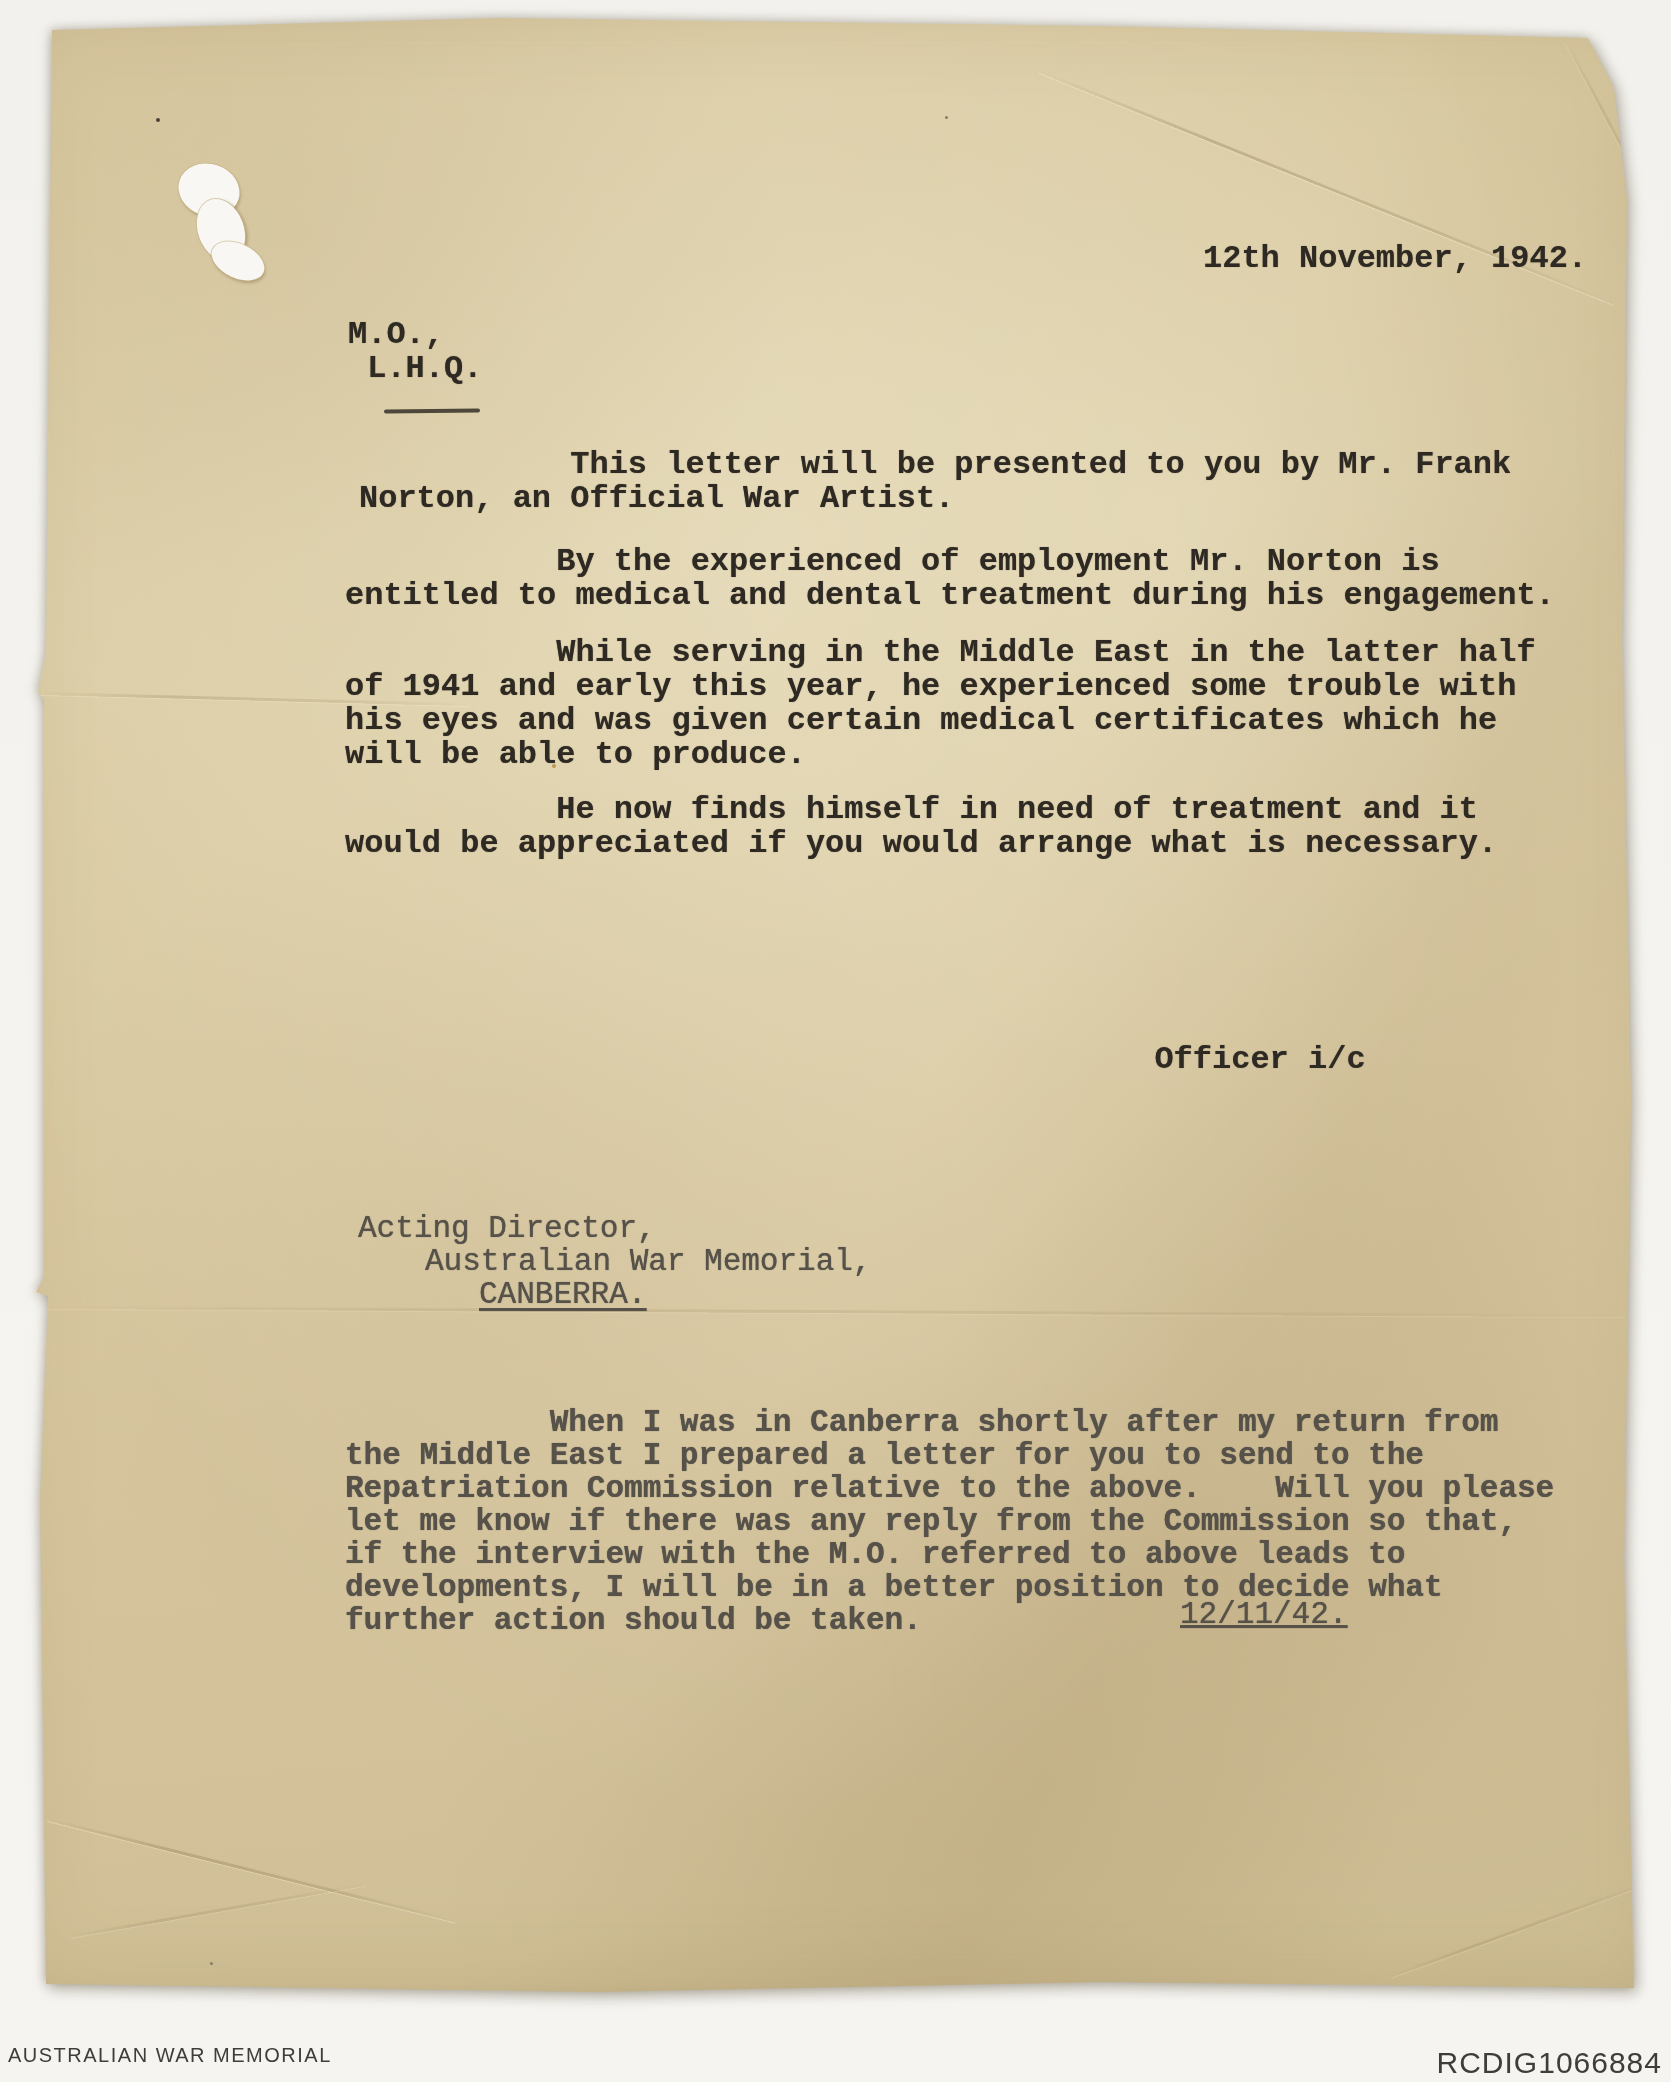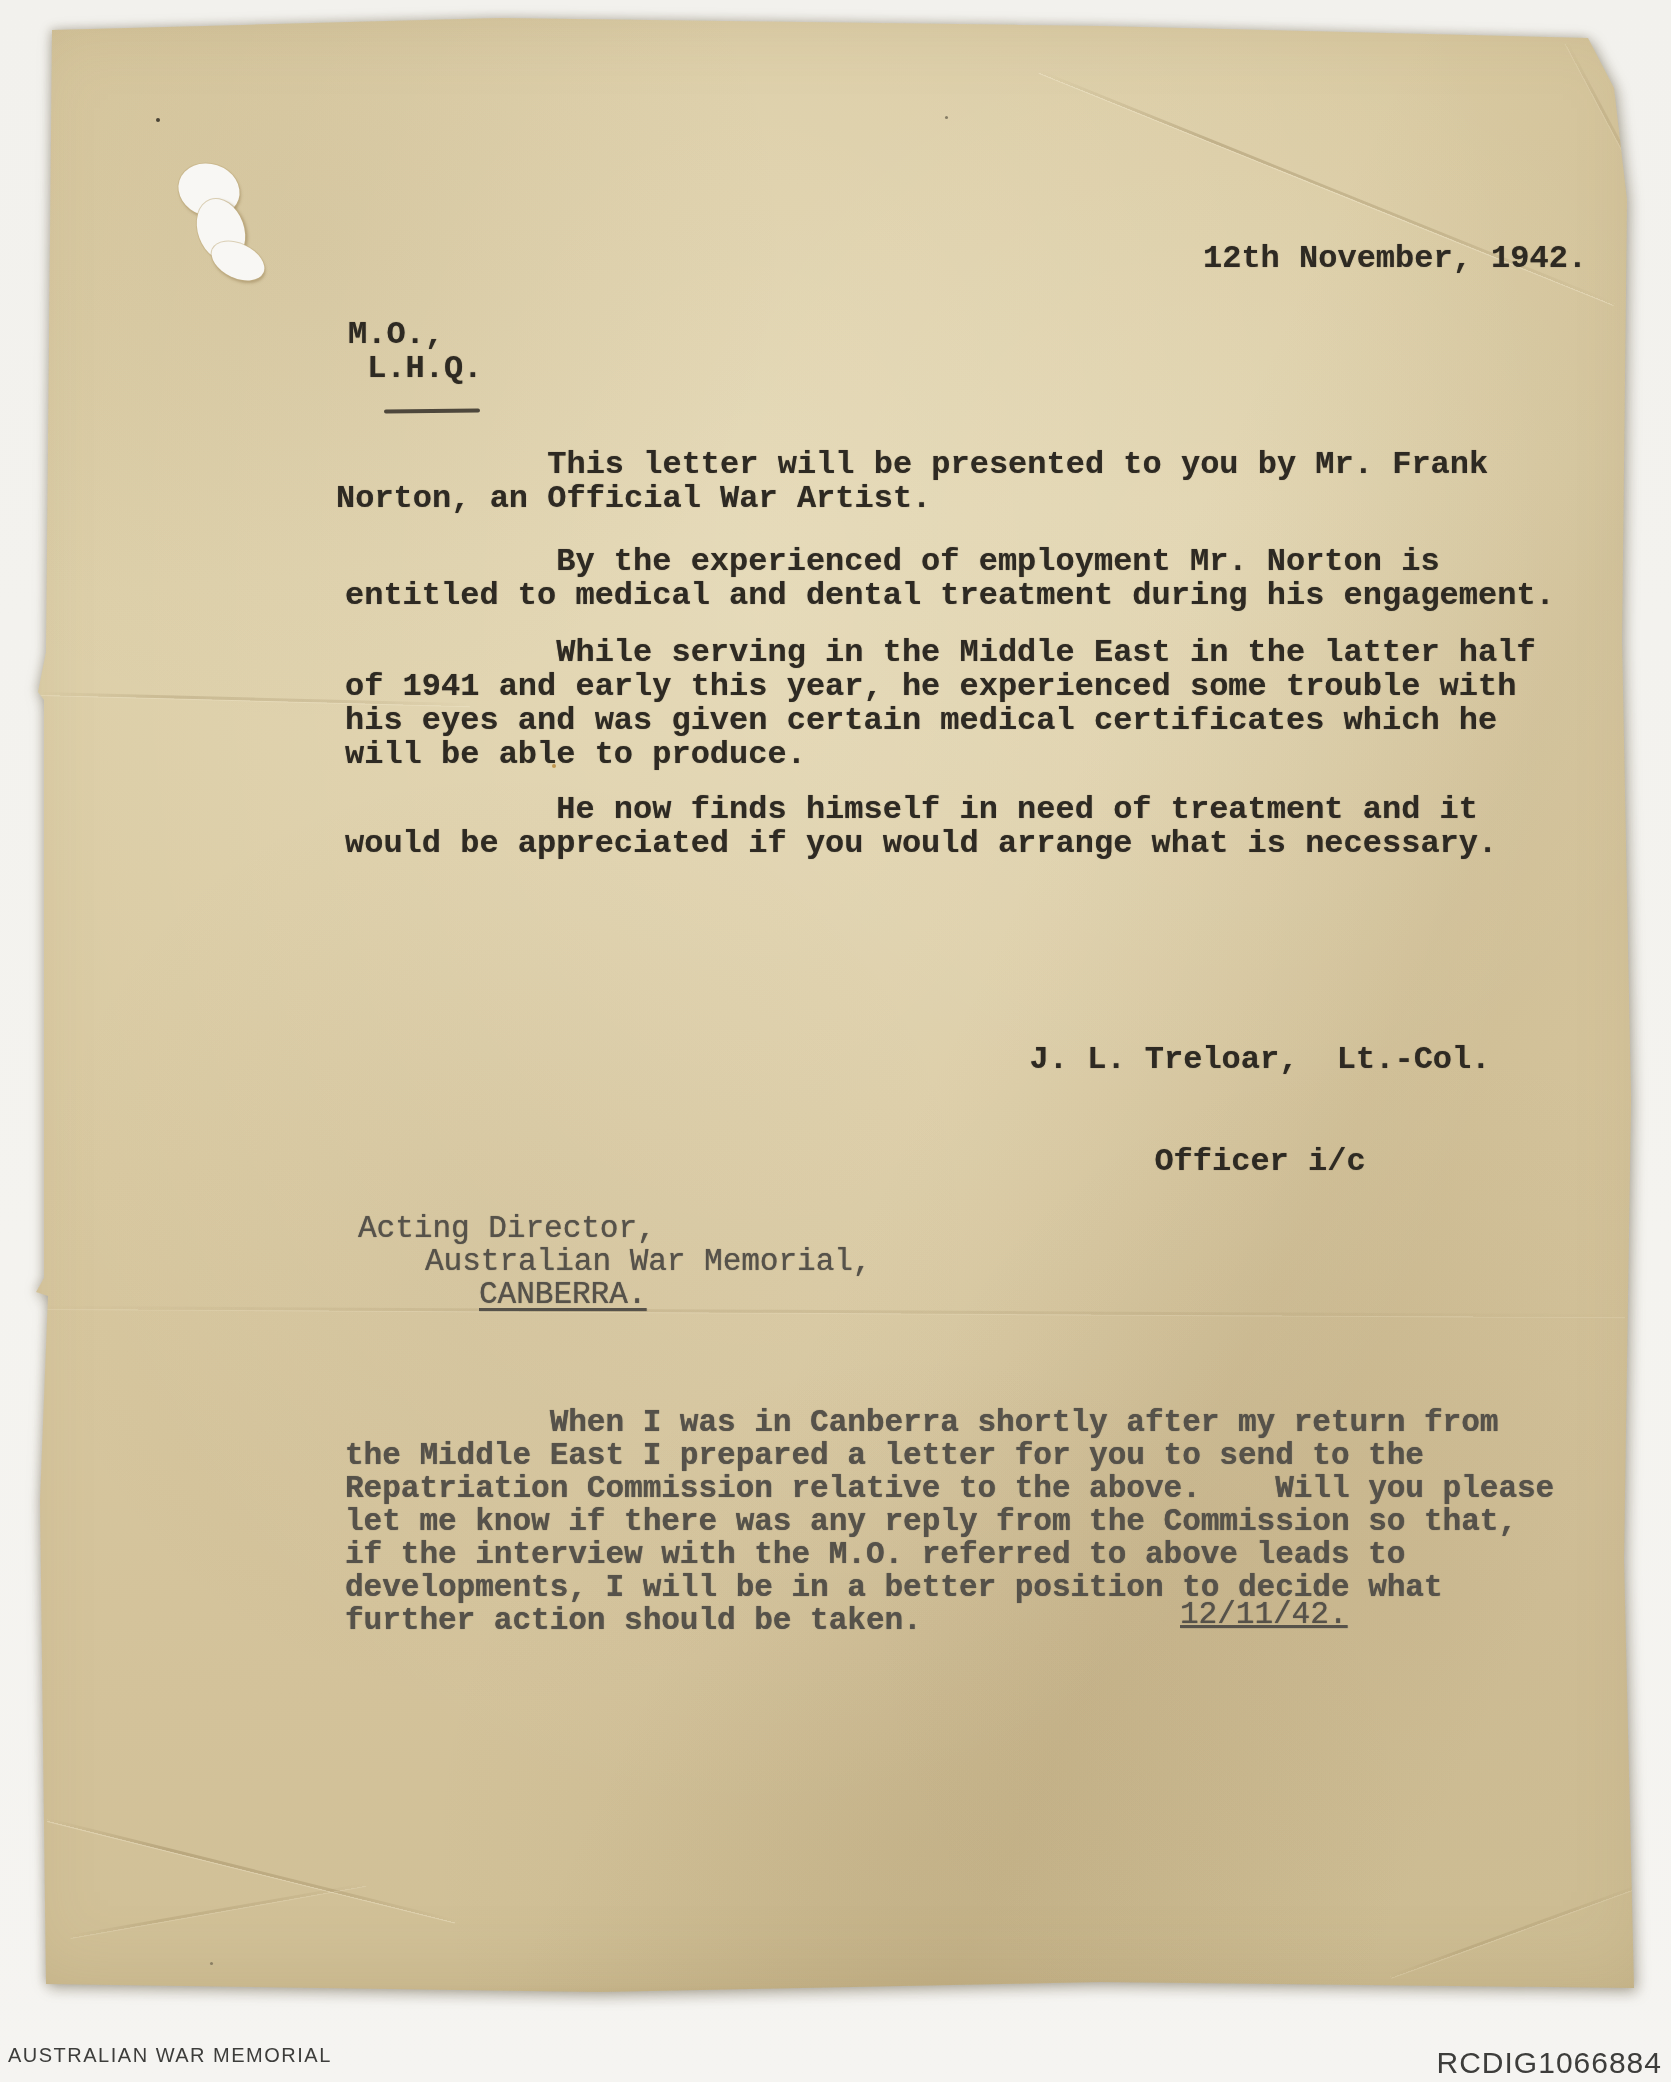--- a/index.html
+++ b/index.html
@@ -87,33 +87,32 @@
       <div class="speck" style="left:945px;top:116px;width:3px;height:3px;opacity:.6;"></div>
       <div class="speck" style="left:552px;top:764px;width:4px;height:4px;background:#b07a28;opacity:.7;"></div>
       <div class="speck" style="left:210px;top:1962px;width:3px;height:3px;opacity:.5;"></div>
 
       <div class="tw ink1" style="left:1203px;top:242px;">12th November, 1942.</div>
 
       <div class="tw ink1" style="left:348px;top:318px;">M.O.,
  L.H.Q.</div>
       <div class="rule" style="left:384px;top:409px;width:96px;height:4px;transform:rotate(-0.5deg);"></div>
 
-      <div class="tw ink1" style="left:336px;top:448px;">           This letter will be presented to you by Mr. Frank
+      <div class="tw ink1" style="left:359px;top:448px;">           This letter will be presented to you by Mr. Frank
 Norton, an Official War Artist.</div>
       <div class="tw ink1" style="left:345px;top:545px;">           By the experienced of employment Mr. Norton is
 entitled to medical and dental treatment during his engagement.</div>
       <div class="tw ink1" style="left:345px;top:636px;">           While serving in the Middle East in the latter half
 of 1941 and early this year, he experienced some trouble with
 his eyes and was given certain medical certificates which he
 will be able to produce.</div>
       <div class="tw ink1" style="left:345px;top:793px;">           He now finds himself in need of treatment and it
 would be appreciated if you would arrange what is necessary.</div>
 
       <div class="tw ink1 sig" style="left:1000px;top:975px;">
-        <div>J. L. Treloar,  Lt.-Col.</div>
         <div>Officer i/c</div>
       </div>
 
       <div class="tw ink2" style="left:358px;top:1212px;">Acting Director,</div>
       <div class="tw ink2" style="left:395px;top:1245px;margin-left:30px;">Australian War Memorial,</div>
       <div class="tw ink2 u" style="left:479px;top:1278px;">CANBERRA.</div>
 
       <div class="tw ink2" style="left:345px;top:1406px;font-weight:bold;">           When I was in Canberra shortly after my return from
 the Middle East I prepared a letter for you to send to the
 Repatriation Commission relative to the above.    Will you please

